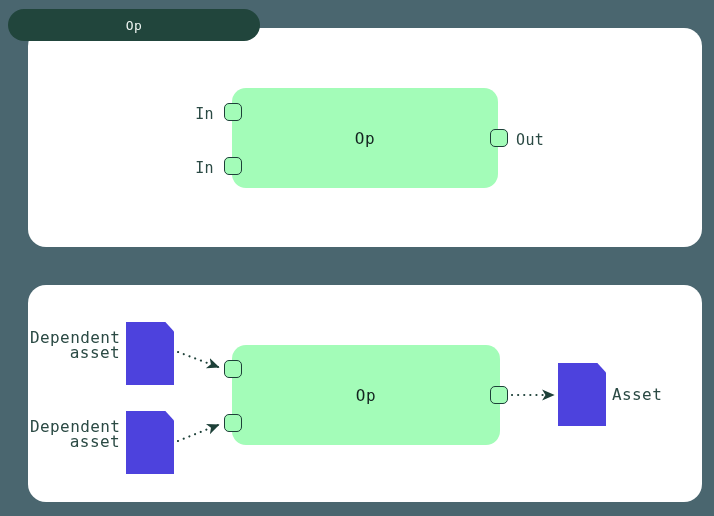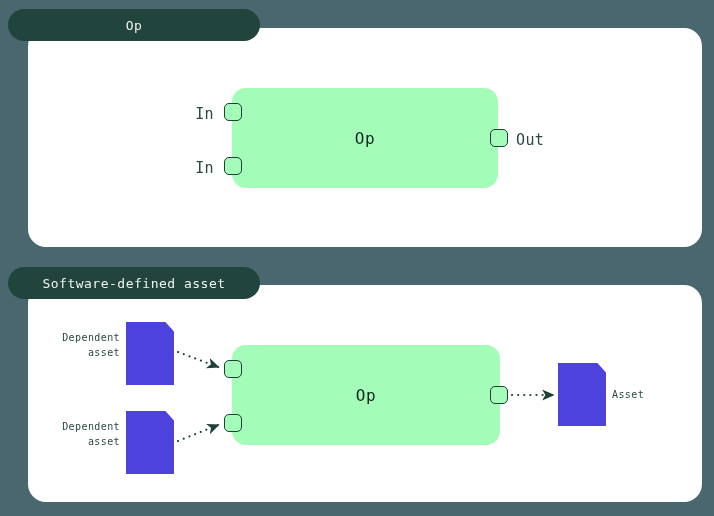--- a/index.html
+++ b/index.html
@@ -106,21 +106,21 @@
     height: 63px;
     background: #4d42dd;
     clip-path: polygon(0 0, 82% 0, 100% 15%, 100% 100%, 0 100%);
   }
   #asset-dep-1 { left: 126px; top: 322px; }
   #asset-dep-2 { left: 126px; top: 411px; }
   #asset-out   { left: 558px; top: 363px; }
 
   .asset-label {
     position: absolute;
-    font-size: 10px;
+    font-size: 16px;
     line-height: 15px;
     color: #2b4a44;
     letter-spacing: 0.4px;
     white-space: pre-line;
   }
   #label-dep-1 { left: 30px; top: 330px; width: 90px; text-align: right; }
   #label-dep-2 { left: 30px; top: 419px; width: 90px; text-align: right; }
   #label-asset { left: 612px; top: 387px; text-align: left; }
 
   
@@ -146,21 +146,20 @@
 
   <div class="port-label" id="label-in-1-top">In</div>
   <div class="port-label" id="label-in-2-top">In</div>
   <div class="port-label" id="label-out-top">Out</div>
 
   <div class="port" id="port-in-1-top"></div>
   <div class="port" id="port-in-2-top"></div>
   <div class="port" id="port-out-top"></div>
 
   <div class="panel" id="panel-sda"></div>
-  <div class="tab" id="tab-sda">Software-defined asset</div>
 
   <div class="asset-icon" id="asset-dep-1"></div>
   <div class="asset-icon" id="asset-dep-2"></div>
   <div class="asset-icon" id="asset-out"></div>
 
   <div class="asset-label" id="label-dep-1">Dependent
 asset</div>
   <div class="asset-label" id="label-dep-2">Dependent
 asset</div>
   <div class="asset-label" id="label-asset">Asset</div>

